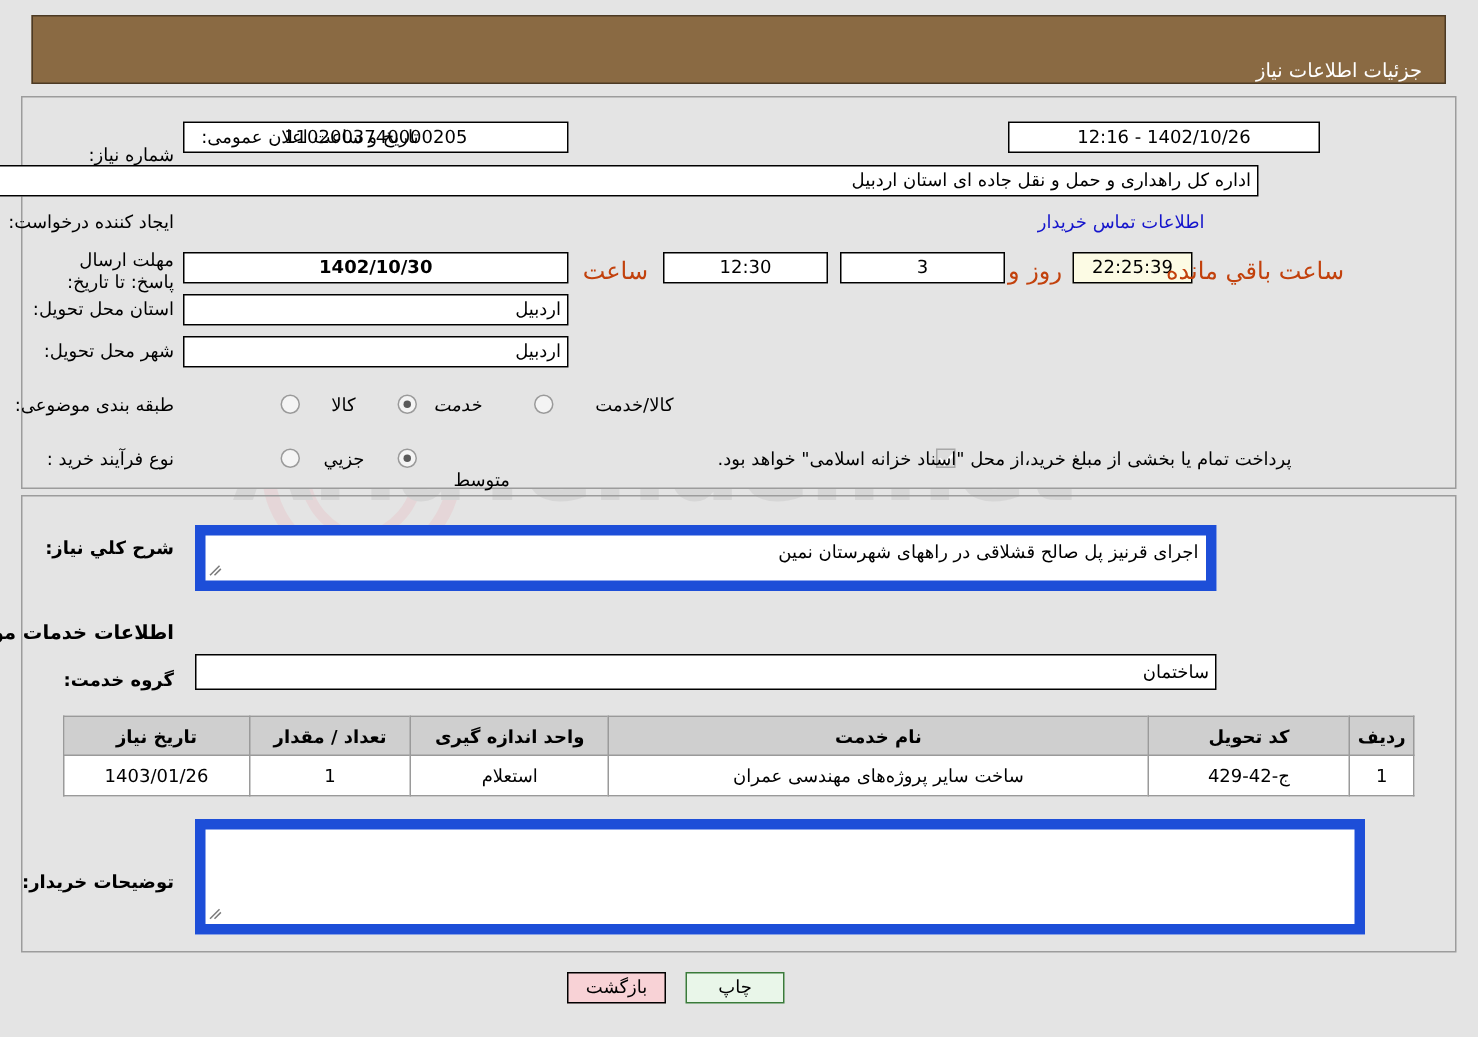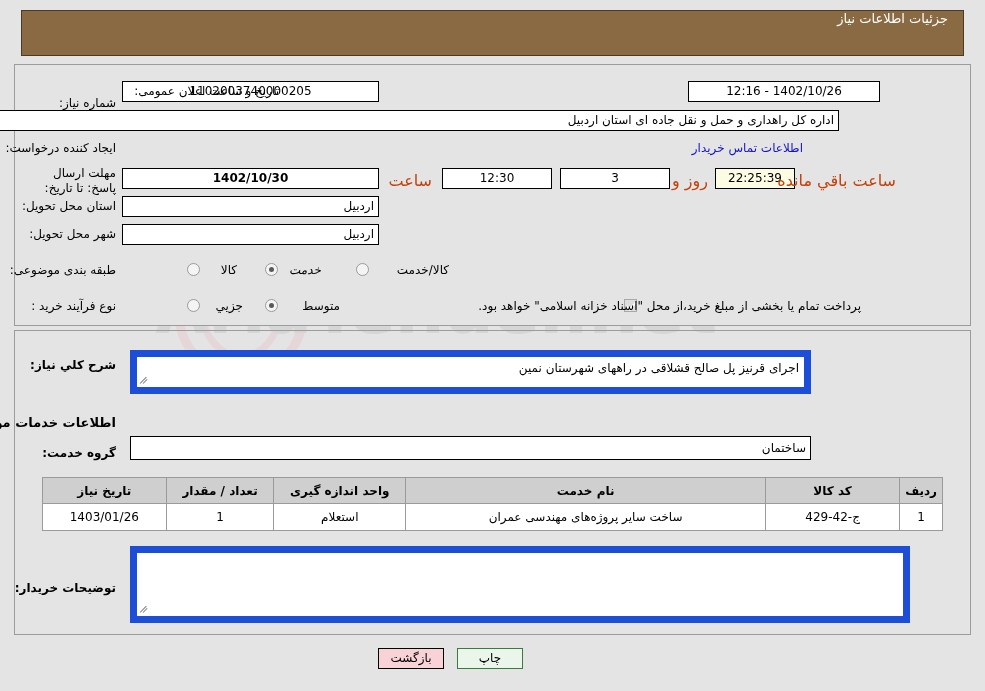--- a/index.html
+++ b/index.html
@@ -45,21 +45,21 @@
 
   
   .header-bar {
     position: absolute;
     left: 21px; top: 10px;
     width: 943px; height: 46px;
     background: #8a6a43;
     border: 1px solid #4c3a24;
     box-sizing: border-box;
     display: flex;
-    align-items: flex-start;
+    align-items: flex-end;
     justify-content: flex-start;
     z-index: 3;
   }
   .header-title {
     color: #ffffff;
     font-size: 13px;
     padding-right: 15px;
     white-space: nowrap;
   }
 
@@ -270,21 +270,21 @@
   <div class="header-bar">
     <span class="header-title">جزئیات اطلاعات نیاز</span>
   </div>
 
   <div class="panel" id="panel-top"></div>
 
   <div class="lbl" style="right:869px; top:84px;margin-top:12px;">شماره نیاز:</div>
   <div class="fld center" style="right:606px; top:81px; width:257px;">1102003740000205</div>
 
   <div class="lbl" style="right:706px; top:84px;">تاریخ و ساعت اعلان عمومی:</div>
-  <div class="fld center" style="right:105px; top:81px; width:192px;">1402/10/26 - 12:16</div>
+  <div class="fld center" style="right:105px; top:81px; width:208px;">1402/10/26 - 12:16</div>
 
   <div class="lbl" style="right:869px; top:113px;">نام دستگاه خریدار:</div>
   <div class="fld right" style="right:146px; top:110px; width:857px;">اداره کل راهداری و حمل و نقل جاده ای استان اردبیل</div>
 
   <div class="lbl" style="right:869px; top:141px;">ایجاد کننده درخواست:</div>
   <div class="link" style="right:182px; top:141px;">اطلاعات تماس خریدار</div>
 
   <div class="lbl lbl-wrap" style="right:869px; top:166px; width:95px;">مهلت ارسال پاسخ: تا تاریخ:</div>
   <div class="fld center" style="right:606px; top:168px; width:257px;font-weight:bold;">1402/10/30</div>
   <div class="plaintext" style="right:553px; top:171px;">ساعت</div>
@@ -310,21 +310,21 @@
 
   <div class="radio" id="cat-r2" style="right:616px; top:263px;"></div>
   <div class="radio-lbl" style="right:536px; top:263px;">کالا/خدمت</div>
 
   <div class="lbl" style="right:869px; top:299px;">نوع فرآیند خرید :</div>
 
   <div class="radio" id="prc-r0" style="right:785px; top:299px;"></div>
   <div class="radio-lbl" style="right:742px; top:299px;">جزیي</div>
 
   <div class="radio on" id="prc-r1" style="right:707px; top:299px;"></div>
-  <div class="radio-lbl" style="right:645px; top:299px;margin-left:32px;">متوسط</div>
+  <div class="radio-lbl" style="right:645px; top:313px;margin-left:32px;">متوسط</div>
 
   <div class="chk on" id="treasury-chk" style="right:348px; top:299px;"></div>
   <div class="radio-lbl" style="right:124px; top:299px;">پرداخت تمام یا بخشی از مبلغ خرید،از محل "اسناد خزانه اسلامی" خواهد بود.</div>
 
   <div class="panel" id="panel-mid"></div>
 
   <div class="lbl bold-lbl" style="right:869px; top:358px;">شرح کلي نياز:</div>
   <div class="ta" style="right:174px; top:350px; width:681px; height:44px;">
     <span>اجرای قرنیز پل صالح قشلاقی در راههای شهرستان نمین</span>
     <span class="grip">
@@ -335,21 +335,21 @@
 
   <div class="section-title" style="right:869px; top:415px;">اطلاعات خدمات مورد نیاز</div>
 
   <div class="lbl bold-lbl" style="right:869px; top:446px;">گروه خدمت:</div>
   <div class="fld right" style="right:174px; top:436px; width:681px; height:24px; line-height:22px;">ساختمان</div>
 
   <table id="svc-table">
     <thead>
       <tr>
         <th class="col-radif">ردیف</th>
-        <th class="col-code">کد کالا</th>
+        <th class="col-code">کد تحویل</th>
         <th class="col-name">نام خدمت</th>
         <th class="col-unit">واحد اندازه گیری</th>
         <th class="col-qty">تعداد / مقدار</th>
         <th class="col-date">تاریخ نیاز</th>
       </tr>
     </thead>
     <tbody>
       <tr>
         <td>1</td>
         <td>ج-42-429</td>

